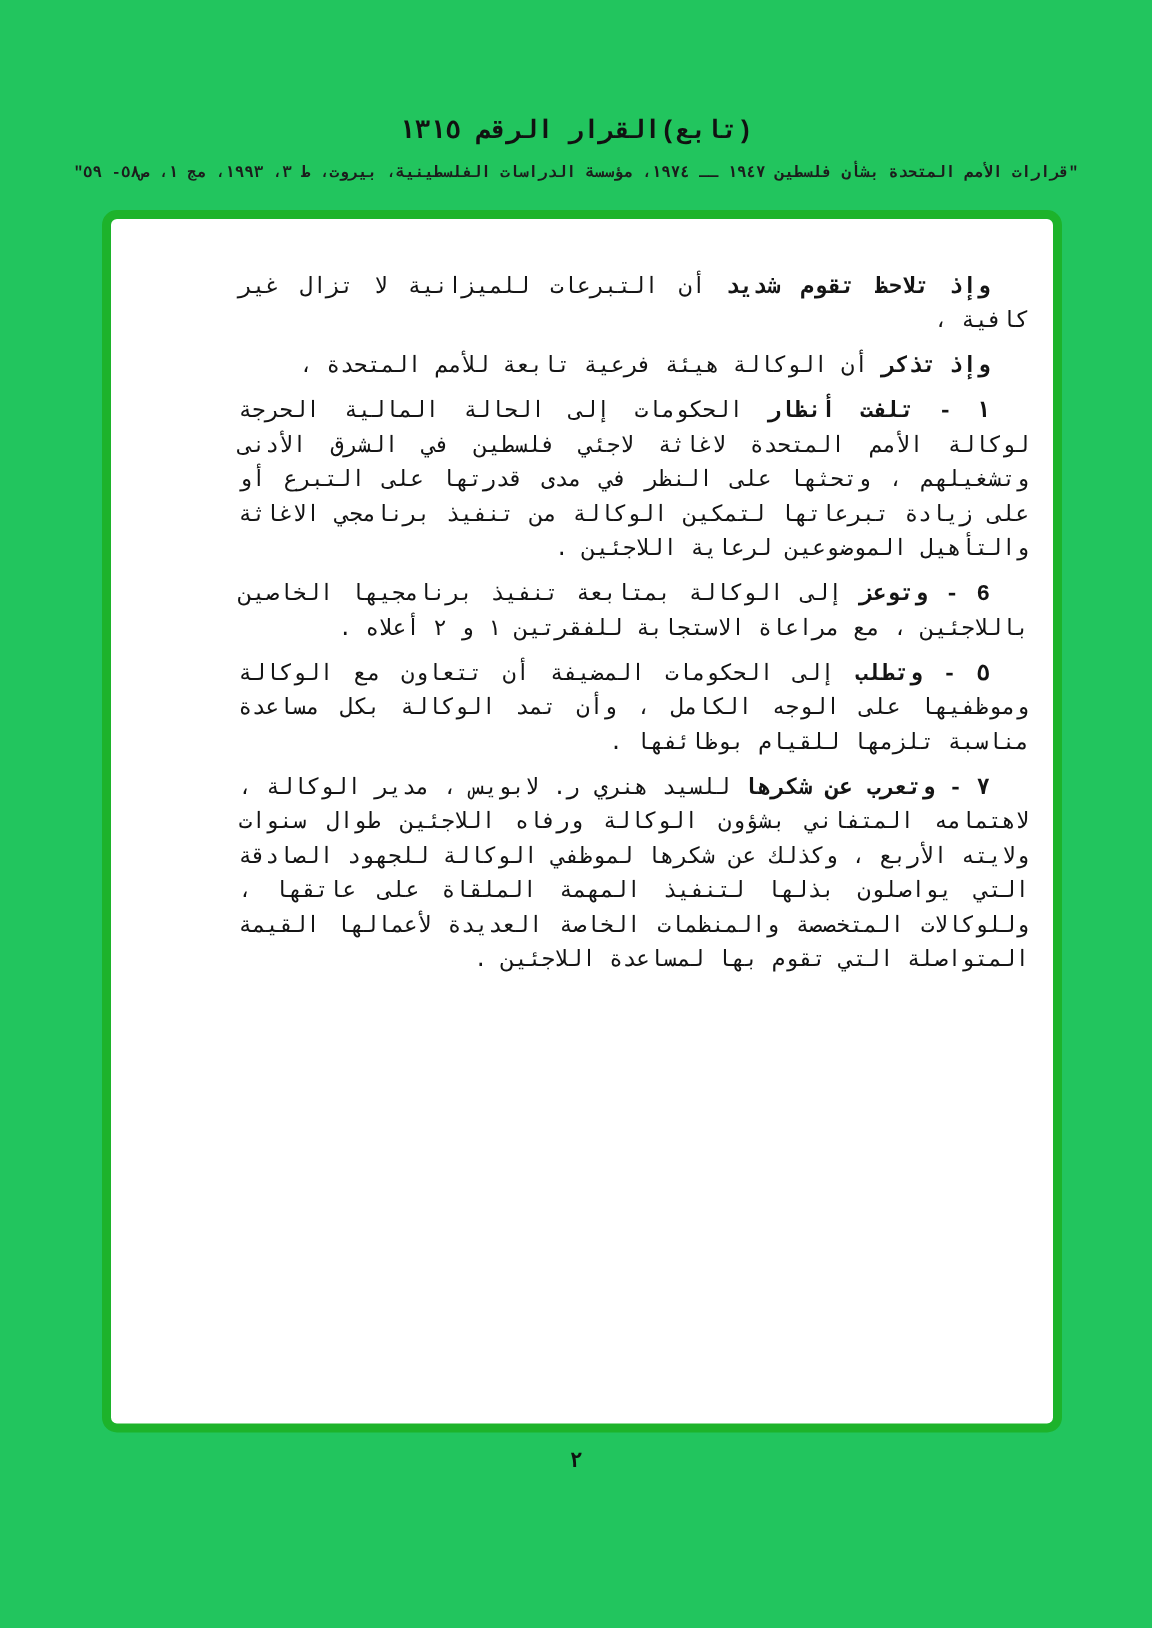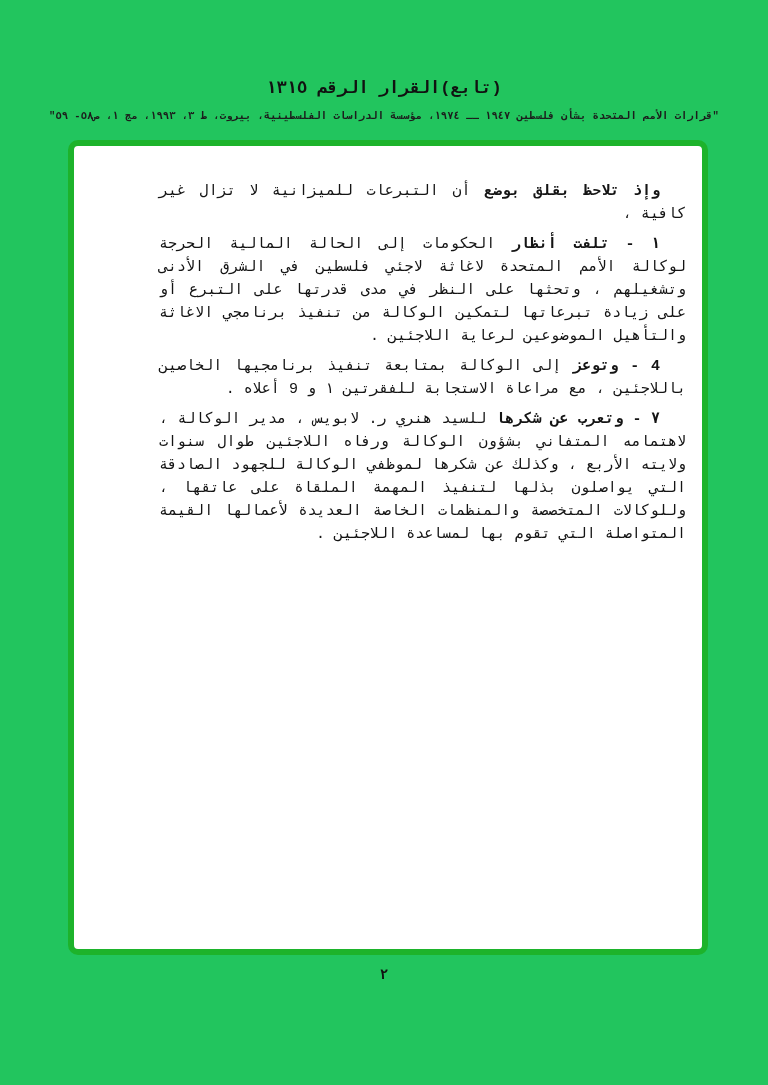--- a/index.html
+++ b/index.html
@@ -69,21 +69,23 @@
 
 <div class="page">
 
   <div class="doc-title">(تابع)القرار الرقم ١٣١٥</div>
 
   <div class="doc-source">"قرارات الأمم المتحدة بشأن فلسطين ١٩٤٧ ــ ١٩٧٤، مؤسسة الدراسات الفلسطينية، بيروت، ط ٣، ١٩٩٣، مج ١، ص٥٨- ٥٩"</div>
 
   <div class="green-box"></div>
 
   <div class="doc-body" dir="rtl">
-    <p><b>وإذ تلاحظ بقلق بوضع</b><span> أن التبرعات للميزانية لا تزال غير كافية ،</span></p>
+    <p><b>وإذ تلاحظ تقوم شديد</b><span> أن التبرعات للميزانية لا تزال غير كافية ،</span></p>
+    <p><b>وإذ تذكر</b><span> أن الوكالة هيئة فرعية تابعة للأمم المتحدة ،</span></p>
     <p><b>١ - تلفت أنظار</b><span> الحكومات إلى الحالة المالية الحرجة لوكالة الأمم المتحدة لاغاثة لاجئي فلسطين في الشرق الأدنى وتشغيلهم ، وتحثها على النظر في مدى قدرتها على التبرع أو على زيادة تبرعاتها لتمكين الوكالة من تنفيذ برنامجي الاغاثة والتأهيل الموضوعين لرعاية اللاجئين .</span></p>
-    <p><b>4 - وتوعز</b><span> إلى الوكالة بمتابعة تنفيذ برنامجيها الخاصين باللاجئين ، مع مراعاة الاستجابة للفقرتين ١ و 9 أعلاه .</span></p>
+    <p><b>6 - وتوعز</b><span> إلى الوكالة بمتابعة تنفيذ برنامجيها الخاصين باللاجئين ، مع مراعاة الاستجابة للفقرتين ١ و ٢ أعلاه .</span></p>
+    <p><b>٥ - وتطلب</b><span> إلى الحكومات المضيفة أن تتعاون مع الوكالة وموظفيها على الوجه الكامل ، وأن تمد الوكالة بكل مساعدة مناسبة تلزمها للقيام بوظائفها .</span></p>
     <p><b>٧ - وتعرب عن شكرها</b><span> للسيد هنري ر. لابويس ، مدير الوكالة ، لاهتمامه المتفاني بشؤون الوكالة ورفاه اللاجئين طوال سنوات ولايته الأربع ، وكذلك عن شكرها لموظفي الوكالة للجهود الصادقة التي يواصلون بذلها لتنفيذ المهمة الملقاة على عاتقها ، وللوكالات المتخصصة والمنظمات الخاصة العديدة لأعمالها القيمة المتواصلة التي تقوم بها لمساعدة اللاجئين .</span></p>
   </div>
 
   <div class="page-number">٢</div>
 
 </div>
 
 </body></html>

